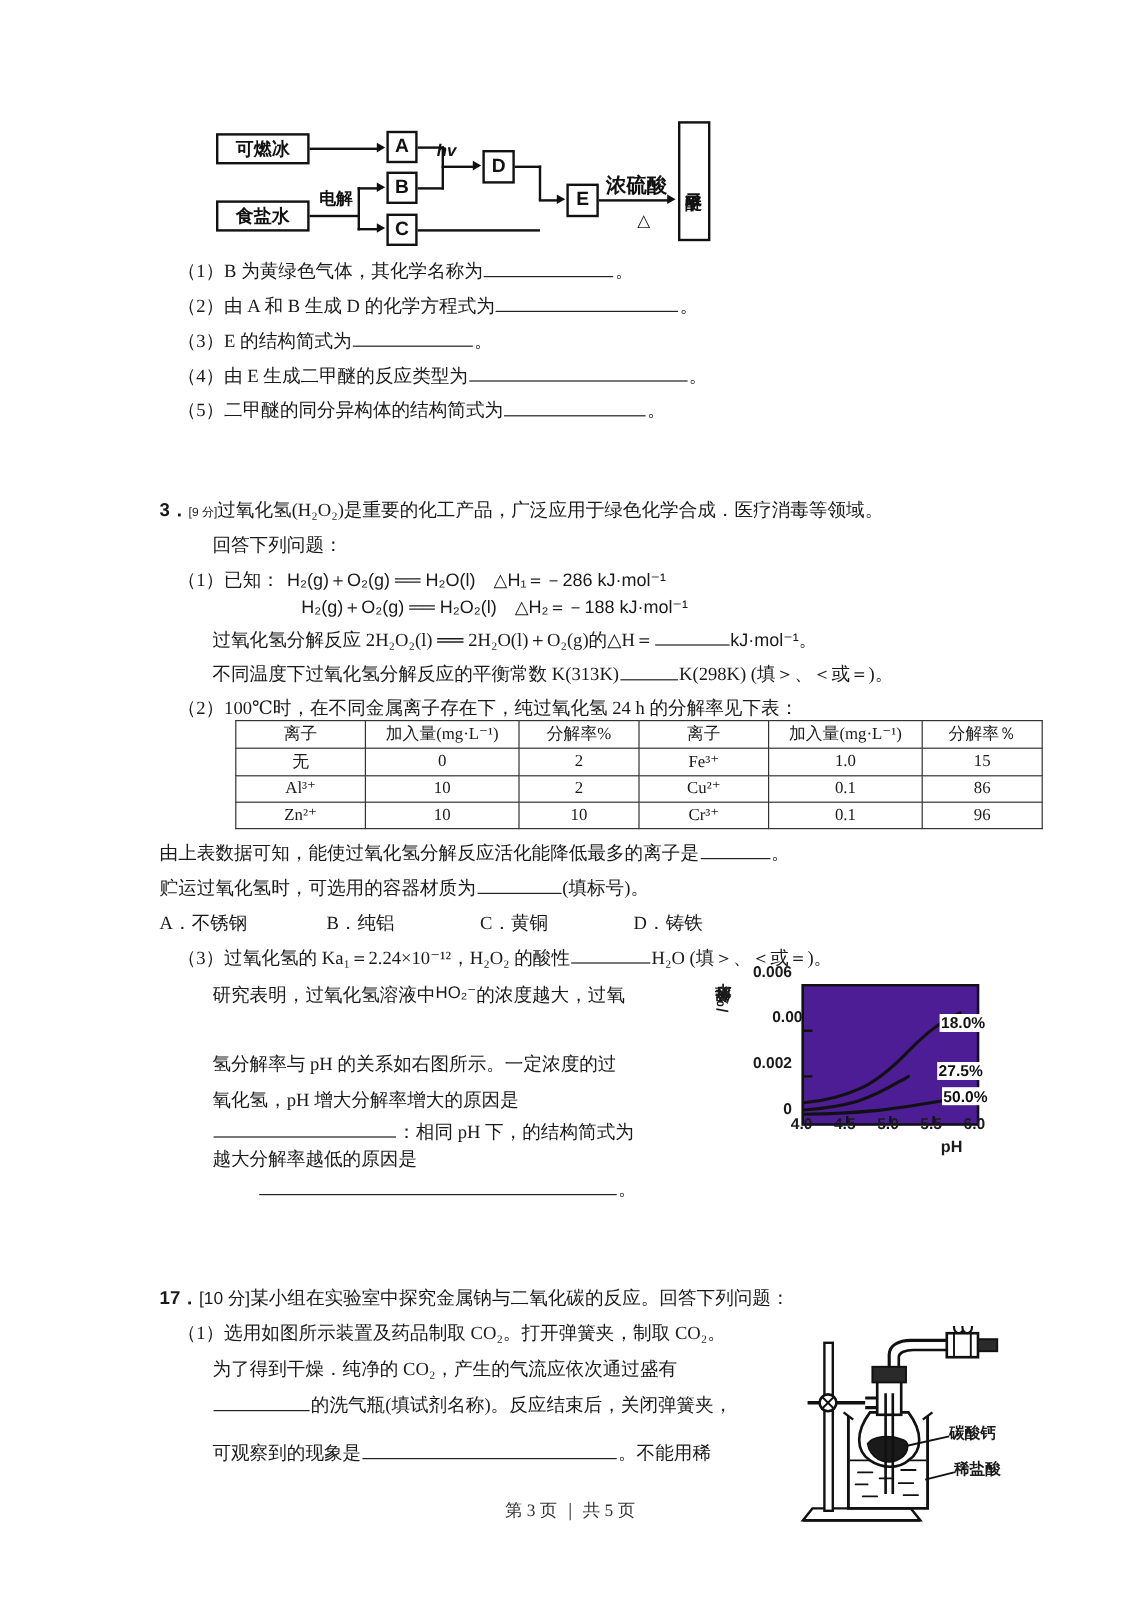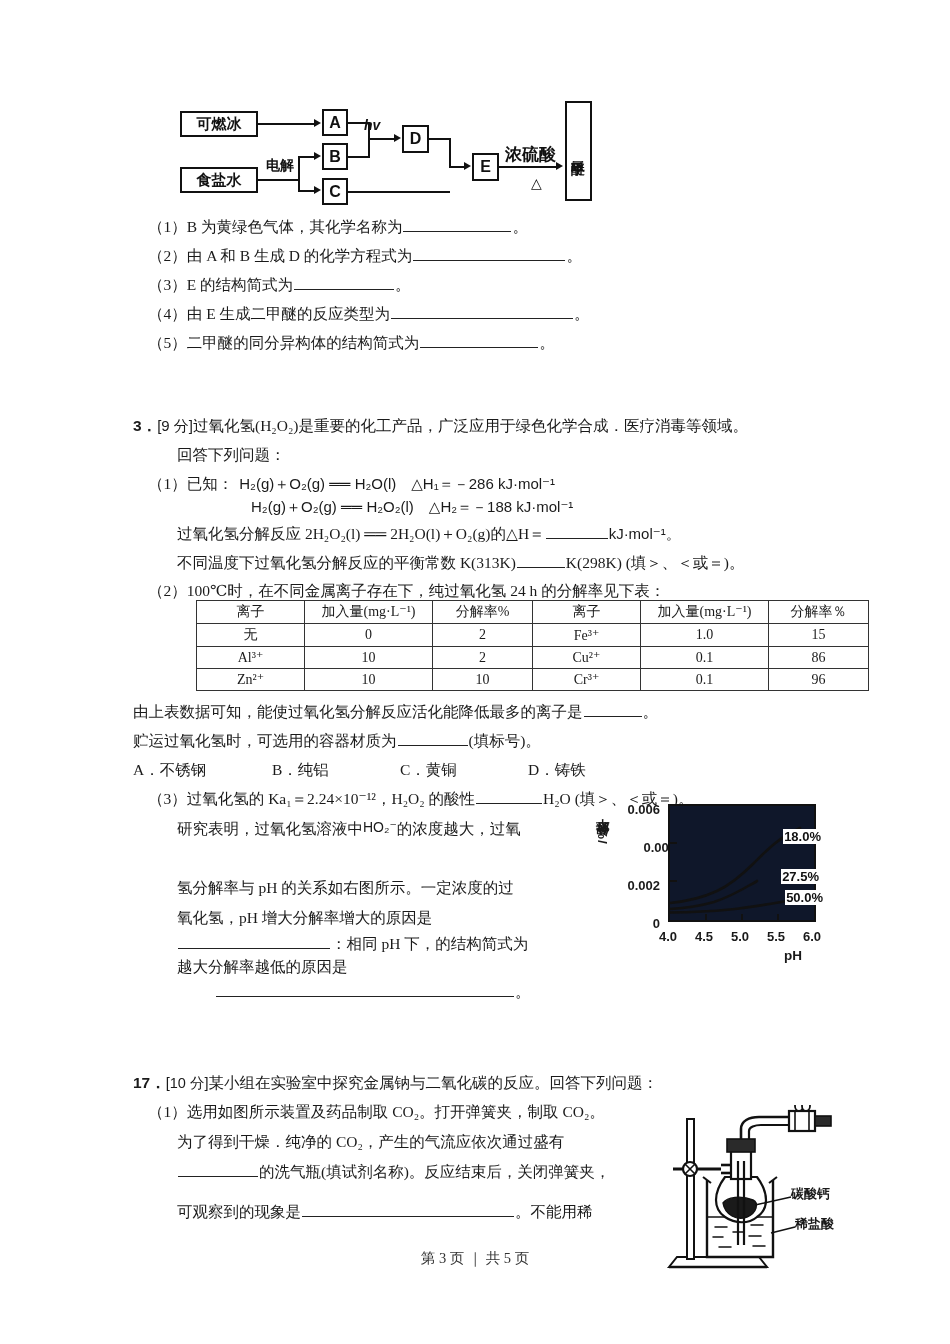--- a/index.html
+++ b/index.html
@@ -135,25 +135,25 @@
     width: 32px;
   }
   .chart-xlabel {
     position: absolute;
     font-size: 13.5px;
     font-weight: bold;
     font-family: "Liberation Sans", "DejaVu Sans", sans-serif;
   }
   .chart-plot {
     position: absolute;
-    left: 72px; top: 4px;
+    left: 72px; top: 20px;
     width: 148px; height: 118px;
     border: 2px solid #111;
     box-sizing: border-box;
-    background: #0f172a;
+    background: #4c1d95;
   }
   .curve-label {
     position: absolute;
     font-size: 13px;
     font-weight: bold;
     font-family: "Liberation Sans", "DejaVu Sans", sans-serif;
     color: #111;
     background: #fff;
     padding: 0 1px;
   }
@@ -248,21 +248,21 @@
     <span>（3）E 的结构简式为</span><span class="blank" style="width:100px;"></span><span>。</span>
   </div>
   <div class="abs" style="left:148px; top:299px;">
     <span>（4）由 E 生成二甲醚的反应类型为</span><span class="blank" style="width:182px;"></span><span>。</span>
   </div>
   <div class="abs" style="left:148px; top:328px;">
     <span>（5）二甲醚的同分异构体的结构简式为</span><span class="blank" style="width:118px;"></span><span>。</span>
   </div>
 
   <div class="abs" style="left:133px; top:411px;">
-    <span class="qnum" style="position:static;">3．</span><span class="sans" style="font-size:15px;text-align:right;">[9 分]</span><span>过氧化氢(H₂O₂)是重要的化工产品，广泛应用于绿色化学合成．医疗消毒等领域。</span>
+    <span class="qnum" style="position:static;">3．</span><span class="sans" style="font-size:10px;text-align:right;">[9 分]</span><span>过氧化氢(H₂O₂)是重要的化工产品，广泛应用于绿色化学合成．医疗消毒等领域。</span>
   </div>
   <div class="abs" style="left:177px; top:440px;">回答下列问题：</div>
 
   <div class="abs" style="left:148px; top:469px;">
     <span>（1）已知：</span><span class="sans" style="margin-left:6px; font-size:15px;">H₂(g)＋O₂(g) ══ H₂O(l)　△H₁＝－286 kJ·mol⁻¹</span>
   </div>
   <div class="abs sans" style="left:251px; top:492px; font-size:15px;">H₂(g)＋O₂(g) ══ H₂O₂(l)　△H₂＝－188 kJ·mol⁻¹</div>
 
   <div class="abs" style="left:177px; top:519px;">
     <span>过氧化氢分解反应 2H₂O₂(l) ══ 2H₂O(l)＋O₂(g)的△H＝</span><span class="blank" style="width:62px;"></span><span class="sans" style="font-size:15px;">kJ·mol⁻¹。</span>

